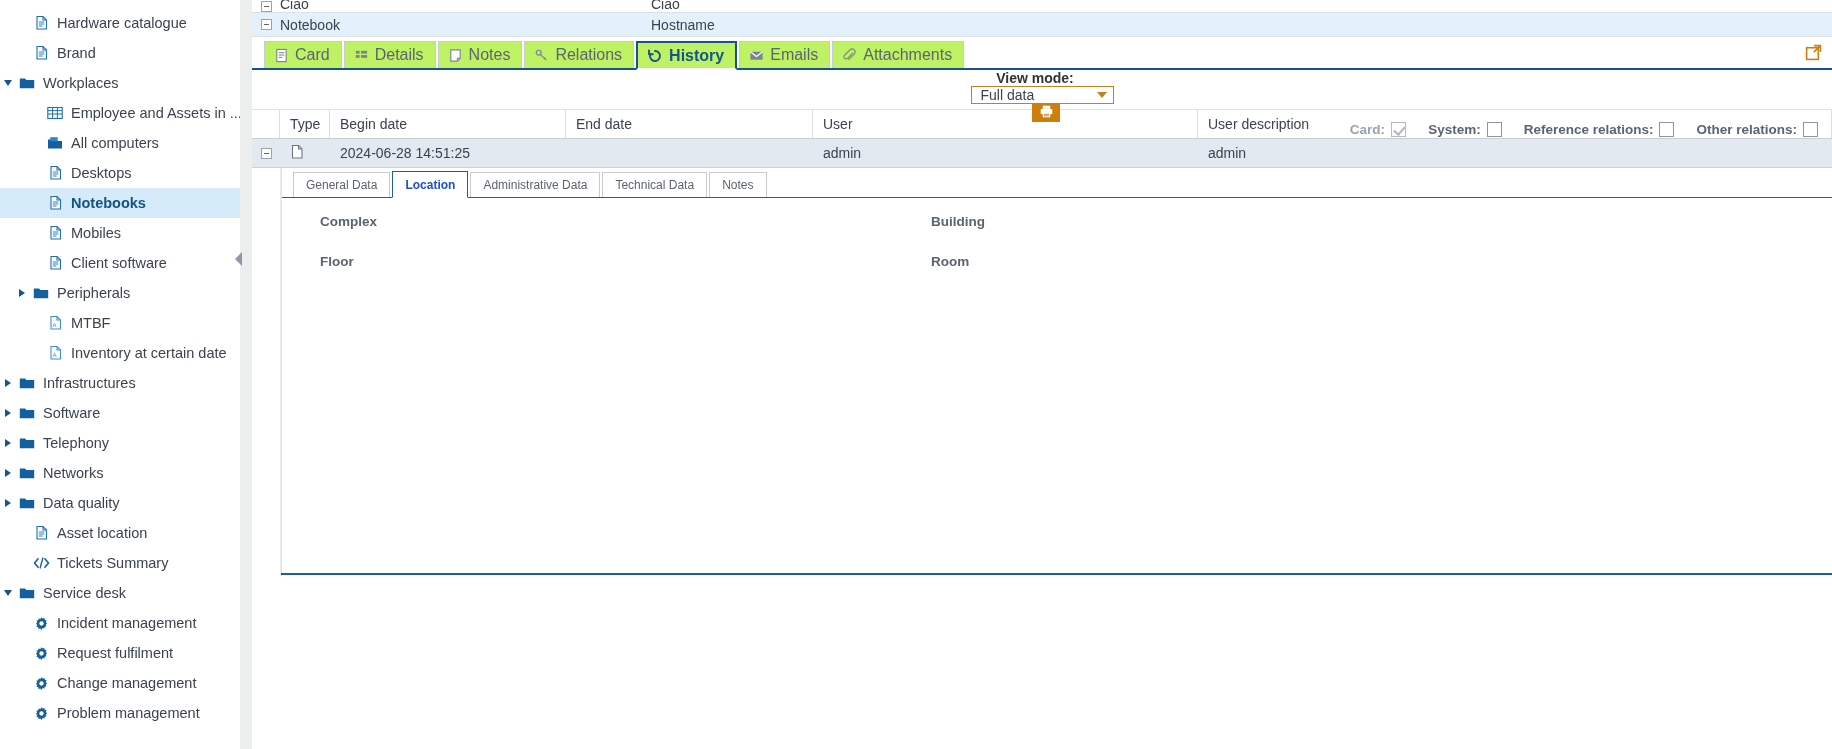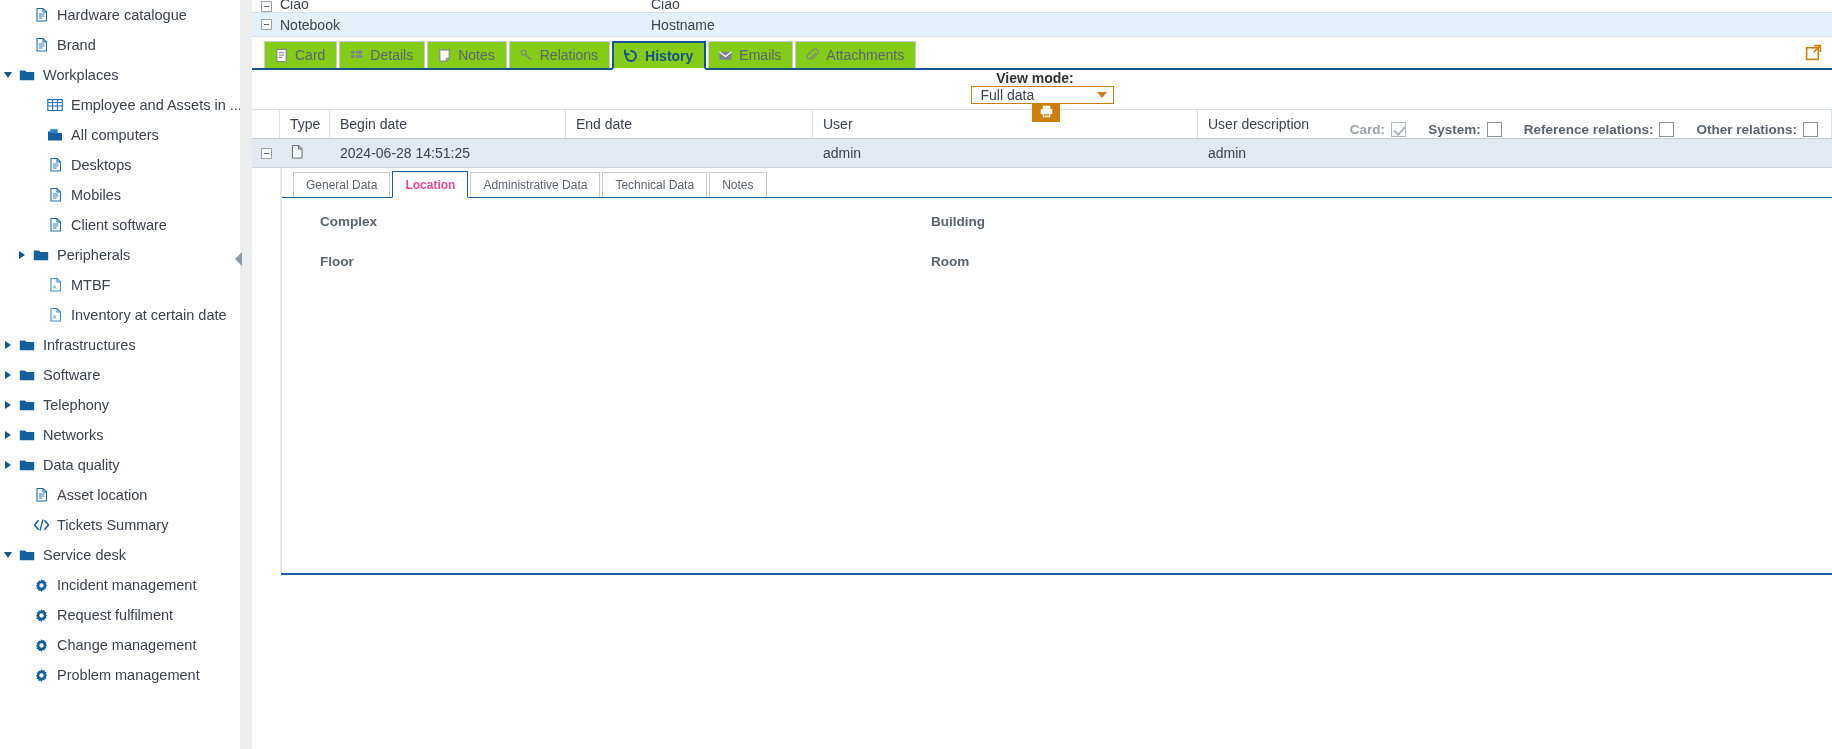--- a/index.html
+++ b/index.html
@@ -15,21 +15,21 @@
   #app { display: flex; width: 1832px; height: 749px; position: relative; }
 
   
   #sidebar {
     width: 240px;
     height: 749px;
     background: #ffffff;
     overflow: hidden;
     position: relative;
     flex: 0 0 240px;
-    padding-top: 0px;
+    padding-top: 8px;
   }
   .nav-item {
     display: flex;
     align-items: center;
     height: 30px;
     font-size: 14.5px;
     color: #3b4250;
     white-space: nowrap;
     cursor: pointer;
     user-select: none;
@@ -130,23 +130,23 @@
     background: #fff;
   }
   .mtab {
     height: 27px;
     display: flex;
     align-items: center;
     gap: 6px;
     padding: 0 11px 0 9px;
     border: 1px solid #c8ccd1;
     border-bottom: none;
-    background: #84cc16;
+    background: #bef264;
     color: #5c6470;
-    font-size: 14px;
+    font-size: 16px;
     margin-right: 2px;
     cursor: pointer;
     white-space: nowrap;
     position: relative;
   }
   .mtab.active {
     border: 2px solid #17548c;
     border-bottom: 2px solid #fff;
     color: #17548c;
     font-weight: bold;
@@ -293,21 +293,21 @@
     background: #fff;
     color: #5c6470;
     font-size: 12px;
     margin-right: 2px;
     cursor: pointer;
     white-space: nowrap;
   }
   .stab.active {
     border: 1px solid #1b5fa0;
     border-bottom: 1px solid #fff;
-    color: #ec4899;
+    color: #1d4ed8;
     font-weight: bold;
     height: 27px;
     margin-bottom: -1px;
     z-index: 2;
   }
   #fields {
     padding: 16px 0 0 0;
     position: relative;
     height: 377px;
   }
@@ -409,20 +409,34 @@
           <div class="nav-ico">
             <svg width="15" height="16" viewBox="0 0 14 16">
               <path d="M2.5 1.5h6l3.5 3.5v9h-9.5z" fill="#fff" stroke="#1d6fb8" stroke-width="1.1"></path>
               <path d="M8.5 1.5v3.5H12" fill="none" stroke="#1d6fb8" stroke-width="1.1"></path>
               <line x1="4.3" y1="7" x2="9.8" y2="7" stroke="#1d6fb8" stroke-width="0.9"></line>
               <line x1="4.3" y1="9" x2="9.8" y2="9" stroke="#1d6fb8" stroke-width="0.9"></line>
               <line x1="4.3" y1="11" x2="8" y2="11" stroke="#1d6fb8" stroke-width="0.9"></line>
             </svg>
           </div>
           <div class="nav-label">Desktops</div>
+        </div>
+        <div class="nav-item selected">
+          <div style="flex: 0 0 28px; width: 28px;"></div>
+          <div class="twisty"></div>
+          <div class="nav-ico">
+            <svg width="15" height="16" viewBox="0 0 14 16">
+              <path d="M2.5 1.5h6l3.5 3.5v9h-9.5z" fill="#fff" stroke="#1d6fb8" stroke-width="1.1"></path>
+              <path d="M8.5 1.5v3.5H12" fill="none" stroke="#1d6fb8" stroke-width="1.1"></path>
+              <line x1="4.3" y1="7" x2="9.8" y2="7" stroke="#1d6fb8" stroke-width="0.9"></line>
+              <line x1="4.3" y1="9" x2="9.8" y2="9" stroke="#1d6fb8" stroke-width="0.9"></line>
+              <line x1="4.3" y1="11" x2="8" y2="11" stroke="#1d6fb8" stroke-width="0.9"></line>
+            </svg>
+          </div>
+          <div class="nav-label">Notebooks</div>
         </div>
         <div class="nav-item">
           <div style="flex: 0 0 28px; width: 28px;"></div>
           <div class="twisty"></div>
           <div class="nav-ico">
             <svg width="15" height="16" viewBox="0 0 14 16">
               <path d="M2.5 1.5h6l3.5 3.5v9h-9.5z" fill="#fff" stroke="#1d6fb8" stroke-width="1.1"></path>
               <path d="M8.5 1.5v3.5H12" fill="none" stroke="#1d6fb8" stroke-width="1.1"></path>
               <line x1="4.3" y1="7" x2="9.8" y2="7" stroke="#1d6fb8" stroke-width="0.9"></line>
               <line x1="4.3" y1="9" x2="9.8" y2="9" stroke="#1d6fb8" stroke-width="0.9"></line>

